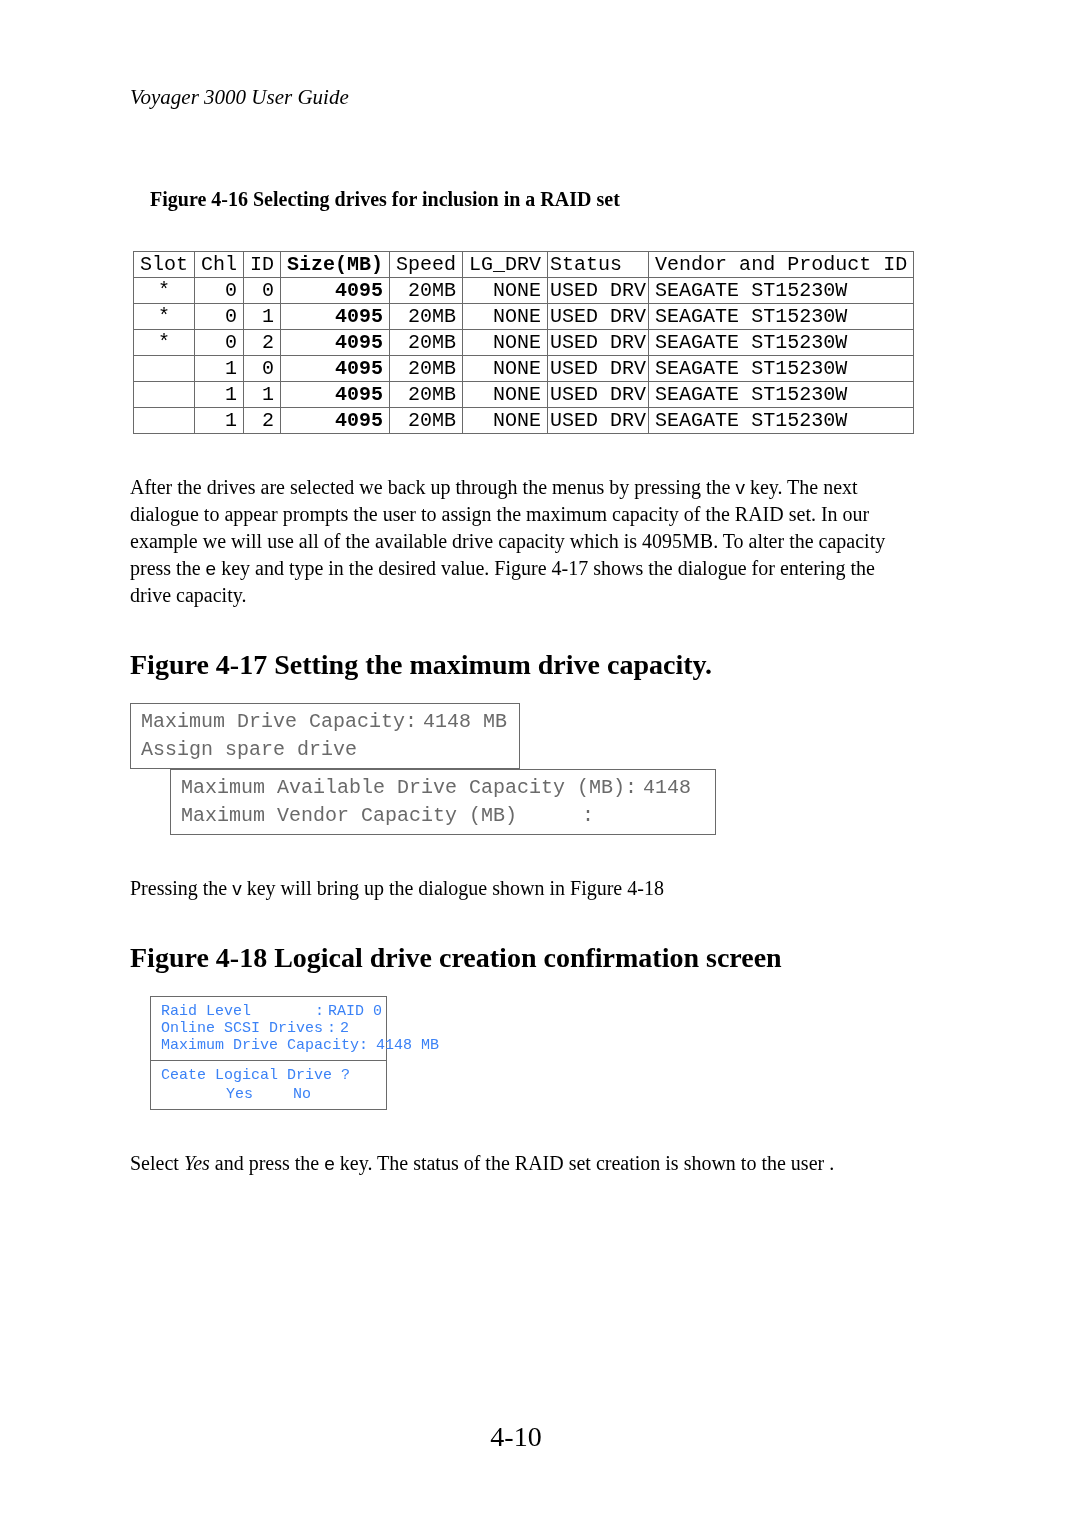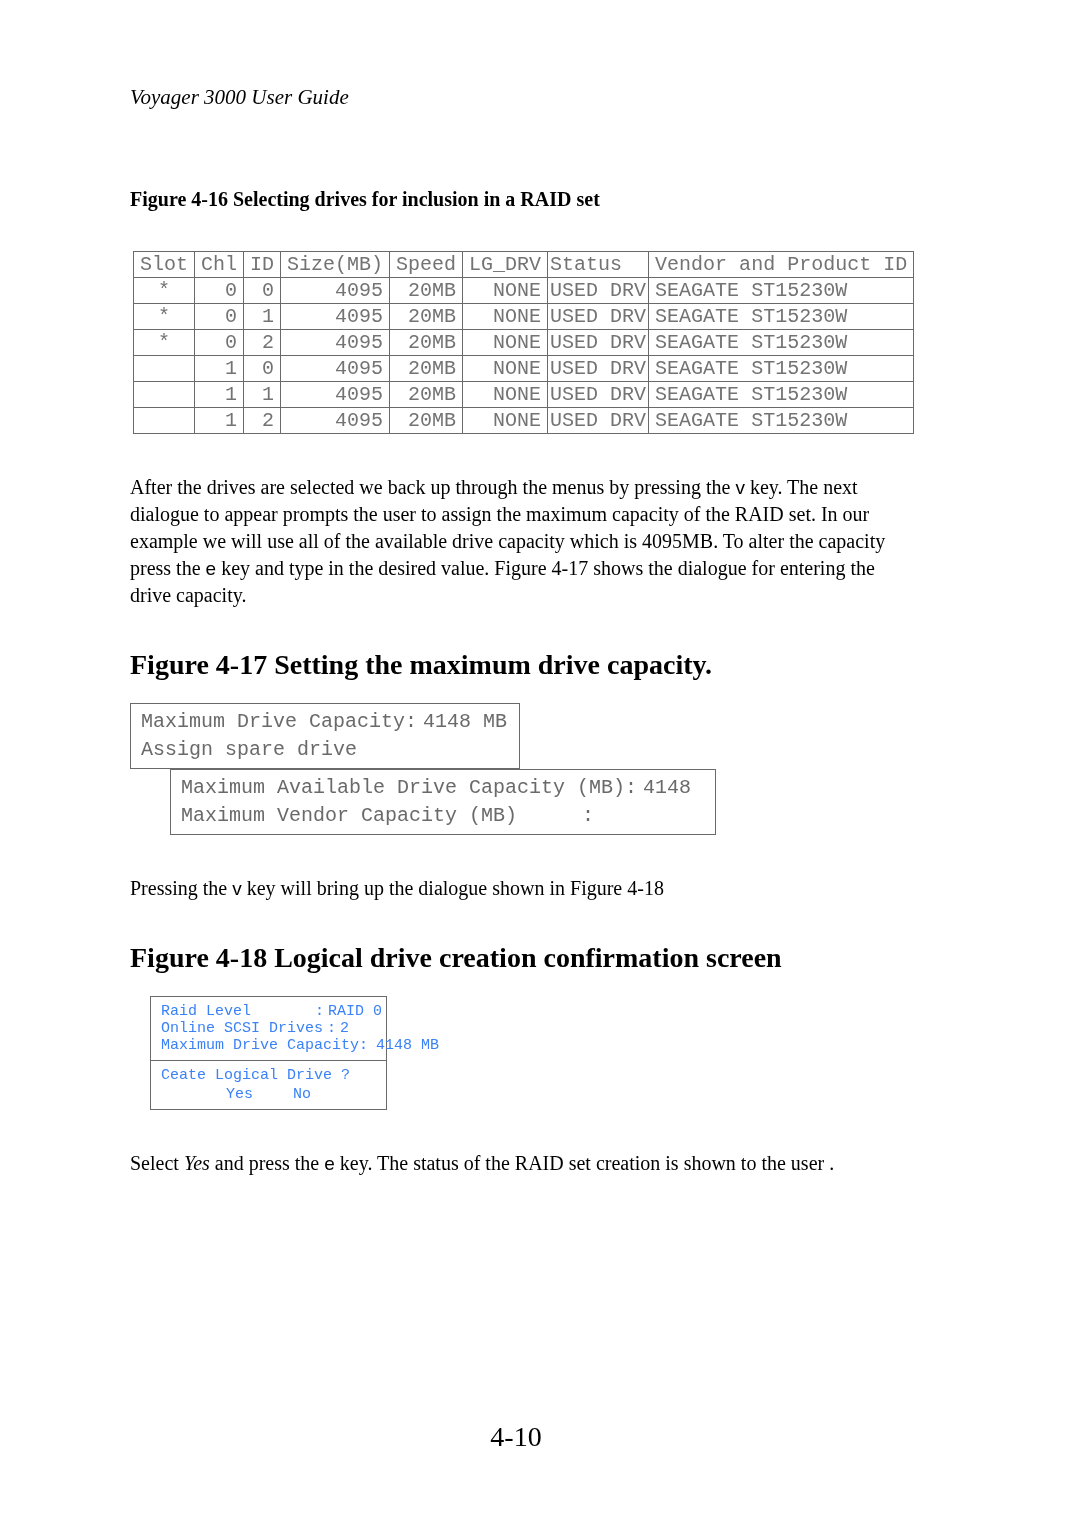--- a/index.html
+++ b/index.html
@@ -18,20 +18,21 @@
   }
   .running-header {
     font-style: italic;
     font-size: 21px;
     margin-bottom: 78px;
   }
   .fig-caption {
     font-weight: bold;
     font-size: 20px;
     margin-bottom: 40px;
+    margin-left: 20px;
   }
   .fig-caption-tight {
     font-weight: bold;
     font-size: 28px;
     margin-bottom: 22px;
   }
   .body-text {
     font-size: 20px;
     line-height: 1.35;
     margin-top: 40px;
@@ -54,38 +55,38 @@
   }
 
   
   .drive-table-wrap {
     margin: 0 0 40px 3px;
   }
   table.drive-table {
     border-collapse: collapse;
     font-family: "Courier New", Courier, monospace;
     font-size: 20px;
-    color: #737373;
+    color: #000000;
   }
   table.drive-table th,
   table.drive-table td {
     border: 1px solid #6a6a6a;
     padding: 0 6px;
     font-weight: normal;
     white-space: nowrap;
     line-height: 1.25;
     vertical-align: middle;
   }
   table.drive-table th {
     text-align: center;
   }
   table.drive-table .c-slot { text-align: center; width: 46px; }
   table.drive-table .c-chl  { text-align: right;  width: 30px; }
   table.drive-table .c-id   { text-align: right;  width: 26px; }
-  table.drive-table .c-size { text-align: right;  width: 100px; }
+  table.drive-table .c-size { text-align: right;  width: 100px; font-weight: bold; }
   table.drive-table .c-speed{ text-align: right;  width: 64px; }
   table.drive-table .c-lg   { text-align: right;  width: 72px; }
   table.drive-table .c-stat { text-align: left;   width: 105px; padding-left:2px; padding-right:2px;}
   table.drive-table .c-vend { text-align: left;   width: 245px; }
 
   
   .fig17 {
     font-family: "Courier New", Courier, monospace;
     font-size: 20px;
     color: #6a6a6a;

